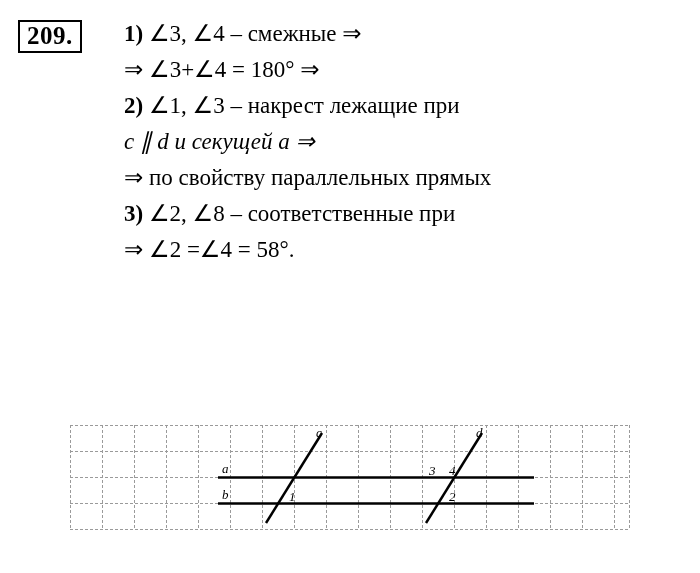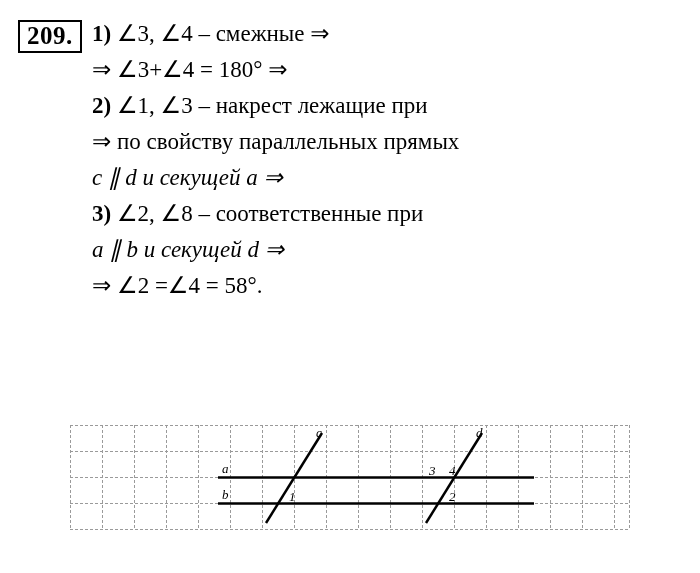--- a/index.html
+++ b/index.html
@@ -38,20 +38,21 @@
     position: absolute;
     left: 92px;
     top: 16px;
     width: 590px;
   }
   .line {
     font-size: 23px;
     line-height: 36px;
     white-space: nowrap;
     font-family: "Liberation Serif", serif;
+    margin-left: 32px;
   }
   .step {
     font-weight: bold;
   }
   .ital {
     font-style: italic;
   }
   
   .figure {
     position: absolute;
@@ -79,31 +80,28 @@
   <div class="solution">
     <div class="line">
       <span class="step">1)</span><span> ∠3, ∠4 – смежные ⇒</span>
     </div>
     <div class="line">
       <span class="step"></span><span>⇒  ∠3+∠4 = 180° ⇒</span>
     </div>
     <div class="line">
       <span class="step">2)</span><span> ∠1, ∠3 – накрест лежащие при</span>
     </div>
-    <div class="line">
-      <span class="step"></span><span>⇒ по свойству параллельных прямых</span>
-    </div>
     <div class="line ital">
       <span class="step"></span><span>c ∥ d и секущей a ⇒</span>
     </div>
     <div class="line">
+      <span class="step"></span><span>⇒ по свойству параллельных прямых</span>
+    </div>
+    <div class="line">
       <span class="step">3)</span><span> ∠2, ∠8 – соответственные при</span>
-    </div>
-    <div class="line ital">
-      <span class="step"></span><span>a ∥ b и секущей d ⇒</span>
     </div>
     <div class="line">
       <span class="step"></span><span>⇒  ∠2 =∠4 = 58°.</span>
     </div>
   </div>
 
   <div class="figure">
     <svg width="560" height="105" viewBox="0 0 560 105" xmlns="http://www.w3.org/2000/svg">
 
       <g stroke="#9a9a9a" stroke-width="1" stroke-dasharray="3,2">

